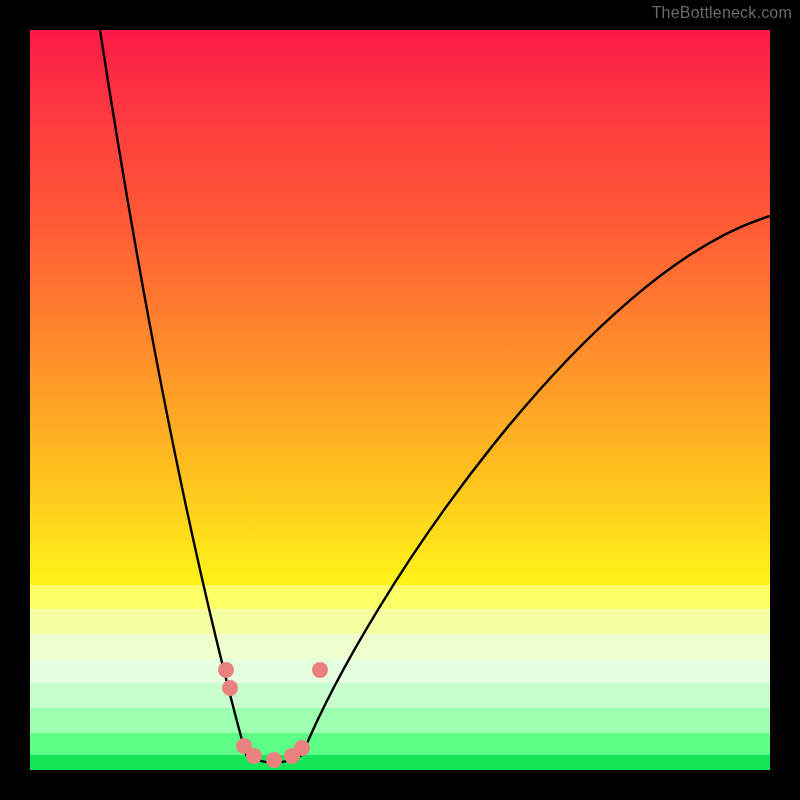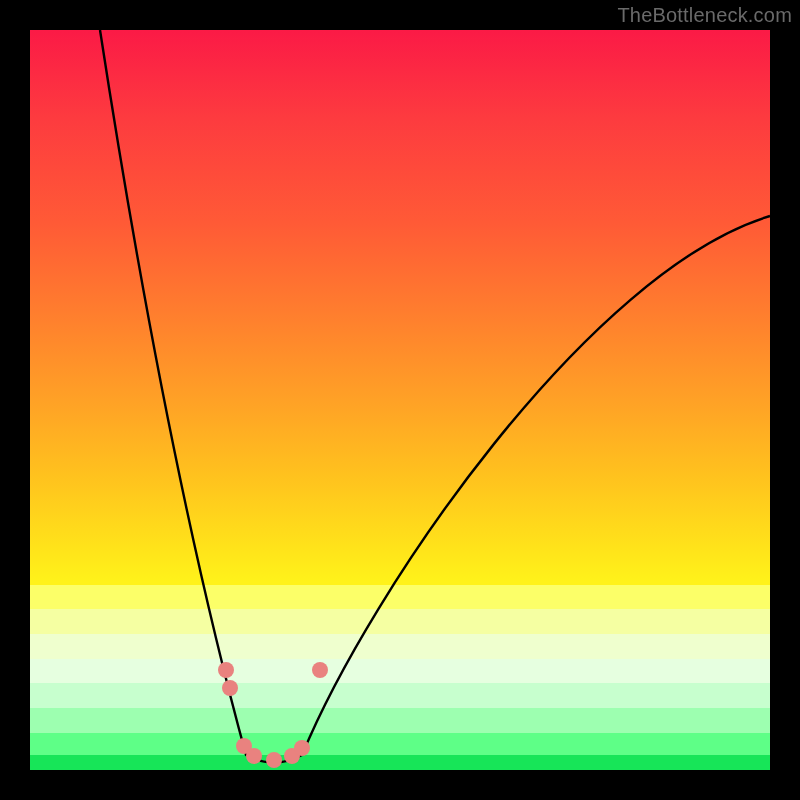--- a/index.html
+++ b/index.html
@@ -54,21 +54,21 @@
         #5eff87 98.0%,
         #17e558 98.0%,
         #17e558 100%
       );
   }
   .watermark {
     position: absolute;
     top: 4px;
     right: 8px;
     color: #6a6a6a;
-    font-size: 20px;
+    font-size: 16px;
     font-weight: 500;
     letter-spacing: 0.2px;
     user-select: none;
   }
   svg.curve {
     position: absolute;
     left: 0;
     top: 0;
     width: 740px;
     height: 740px;

